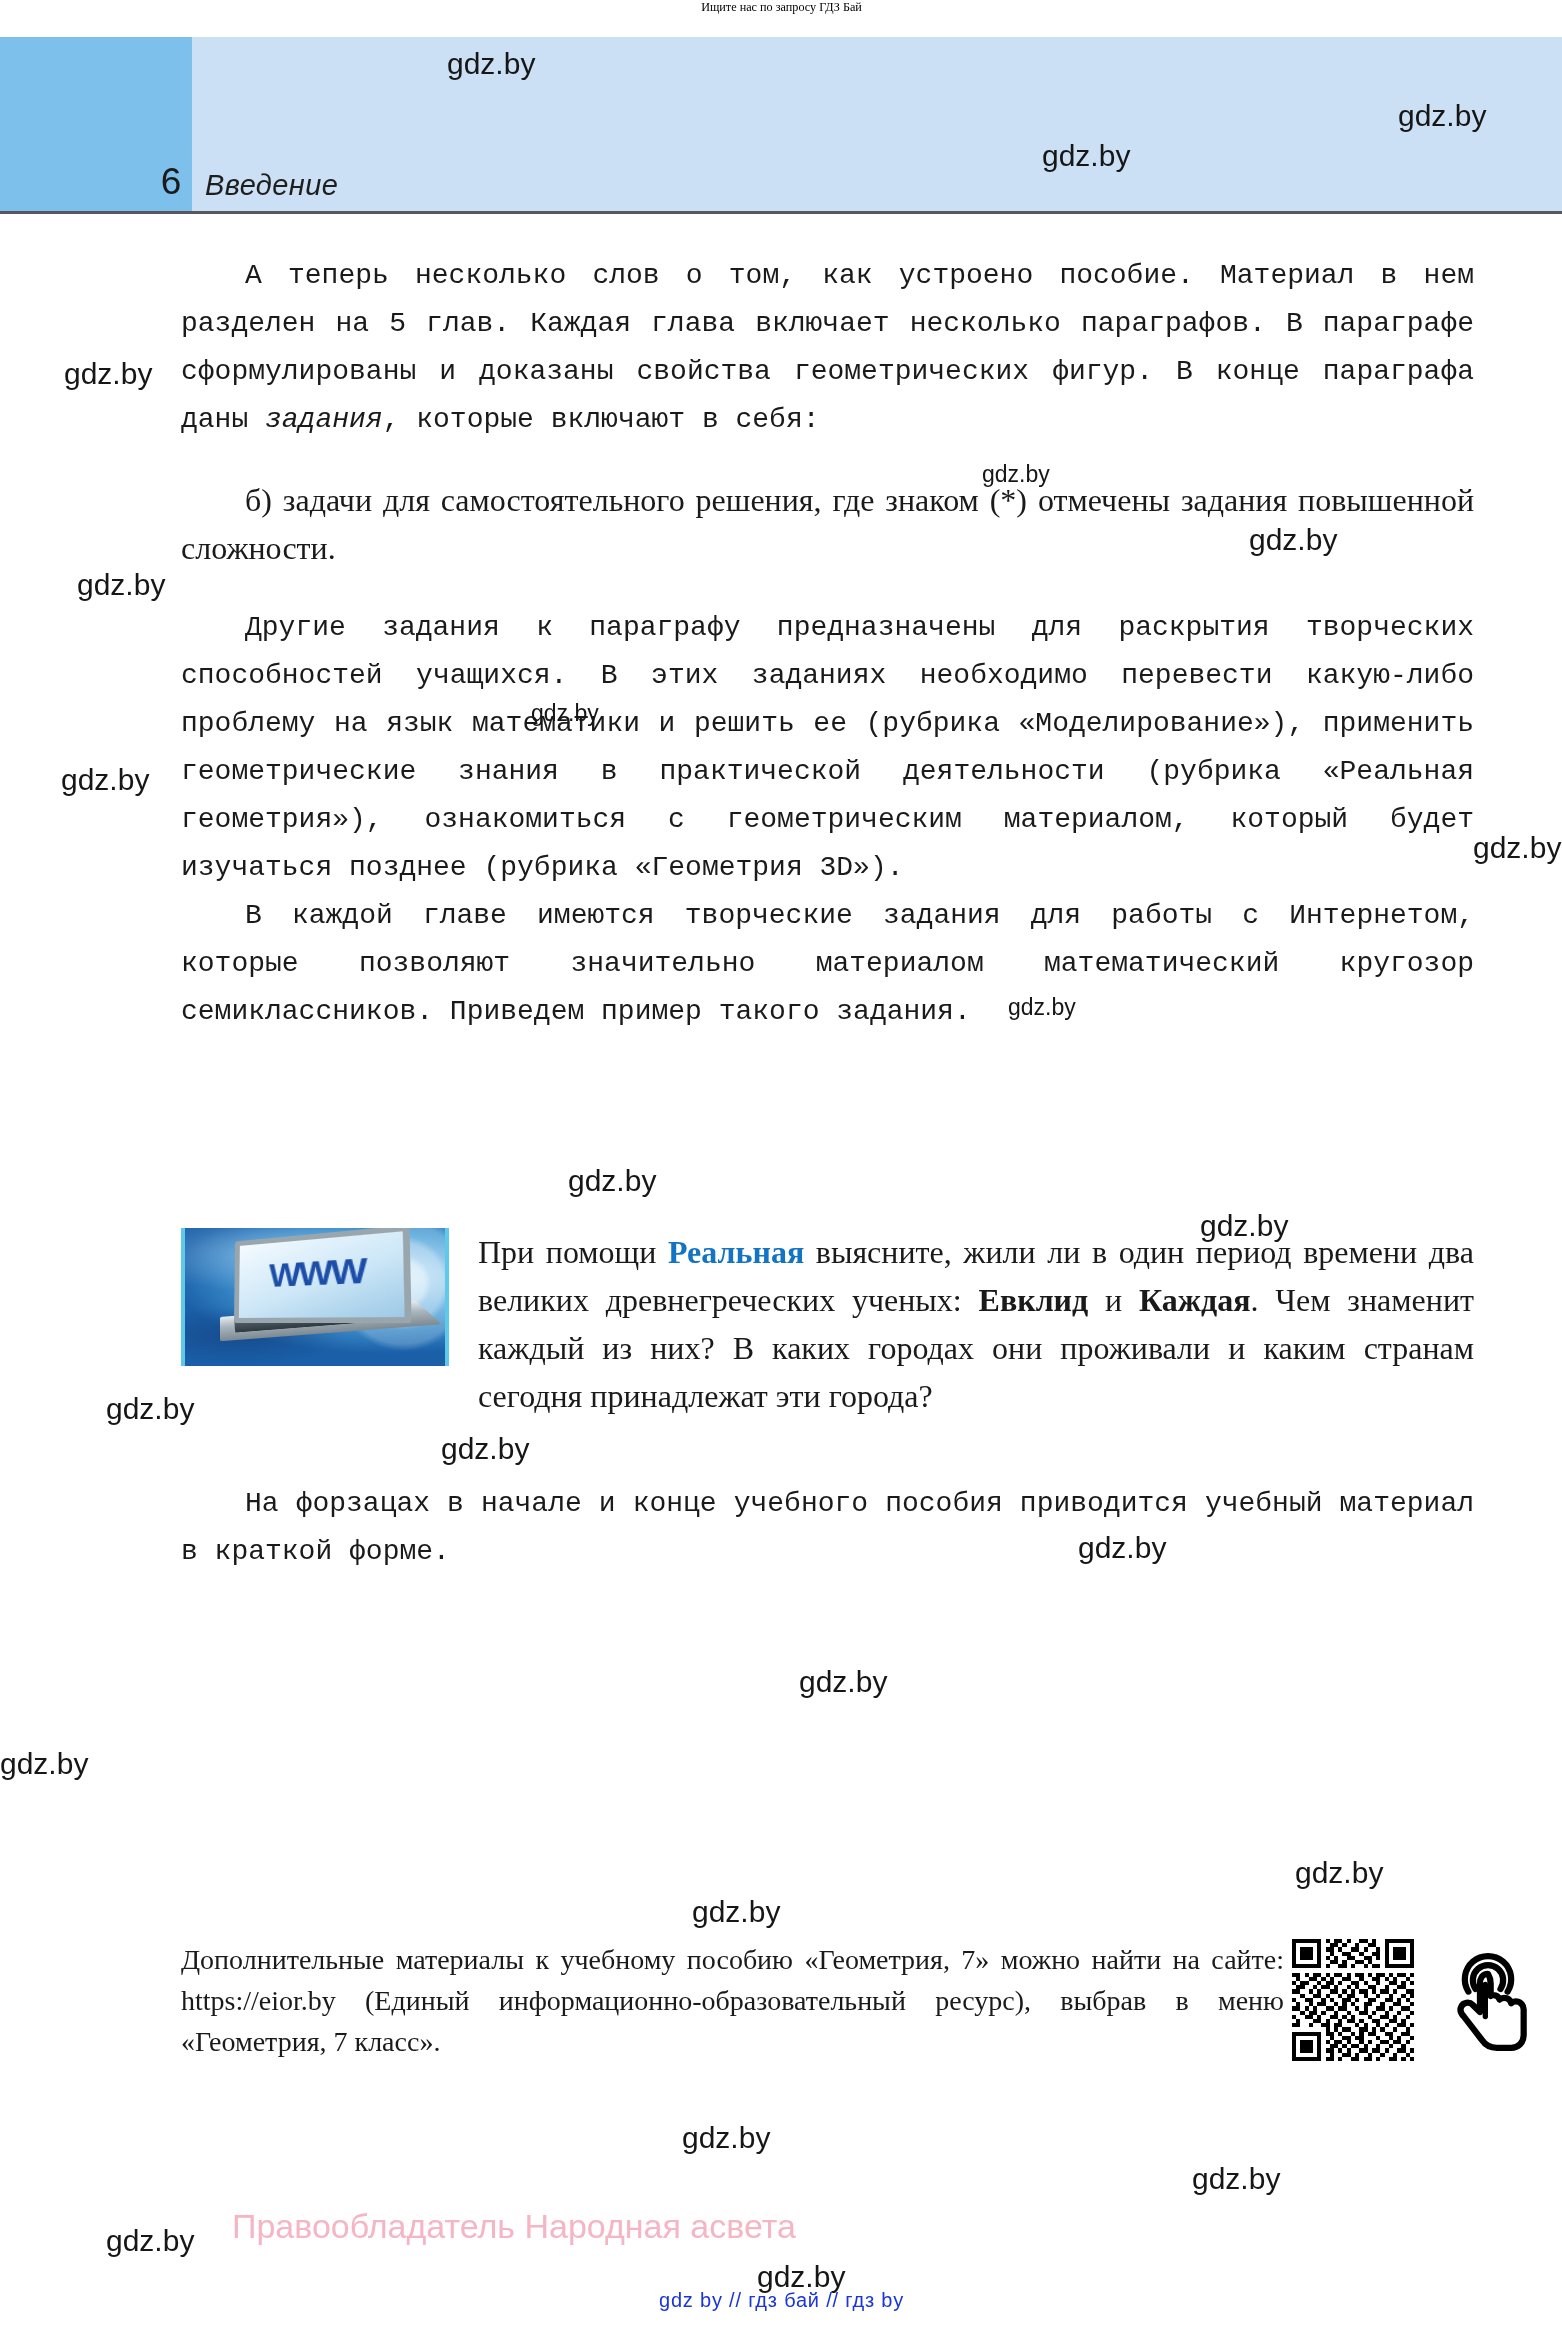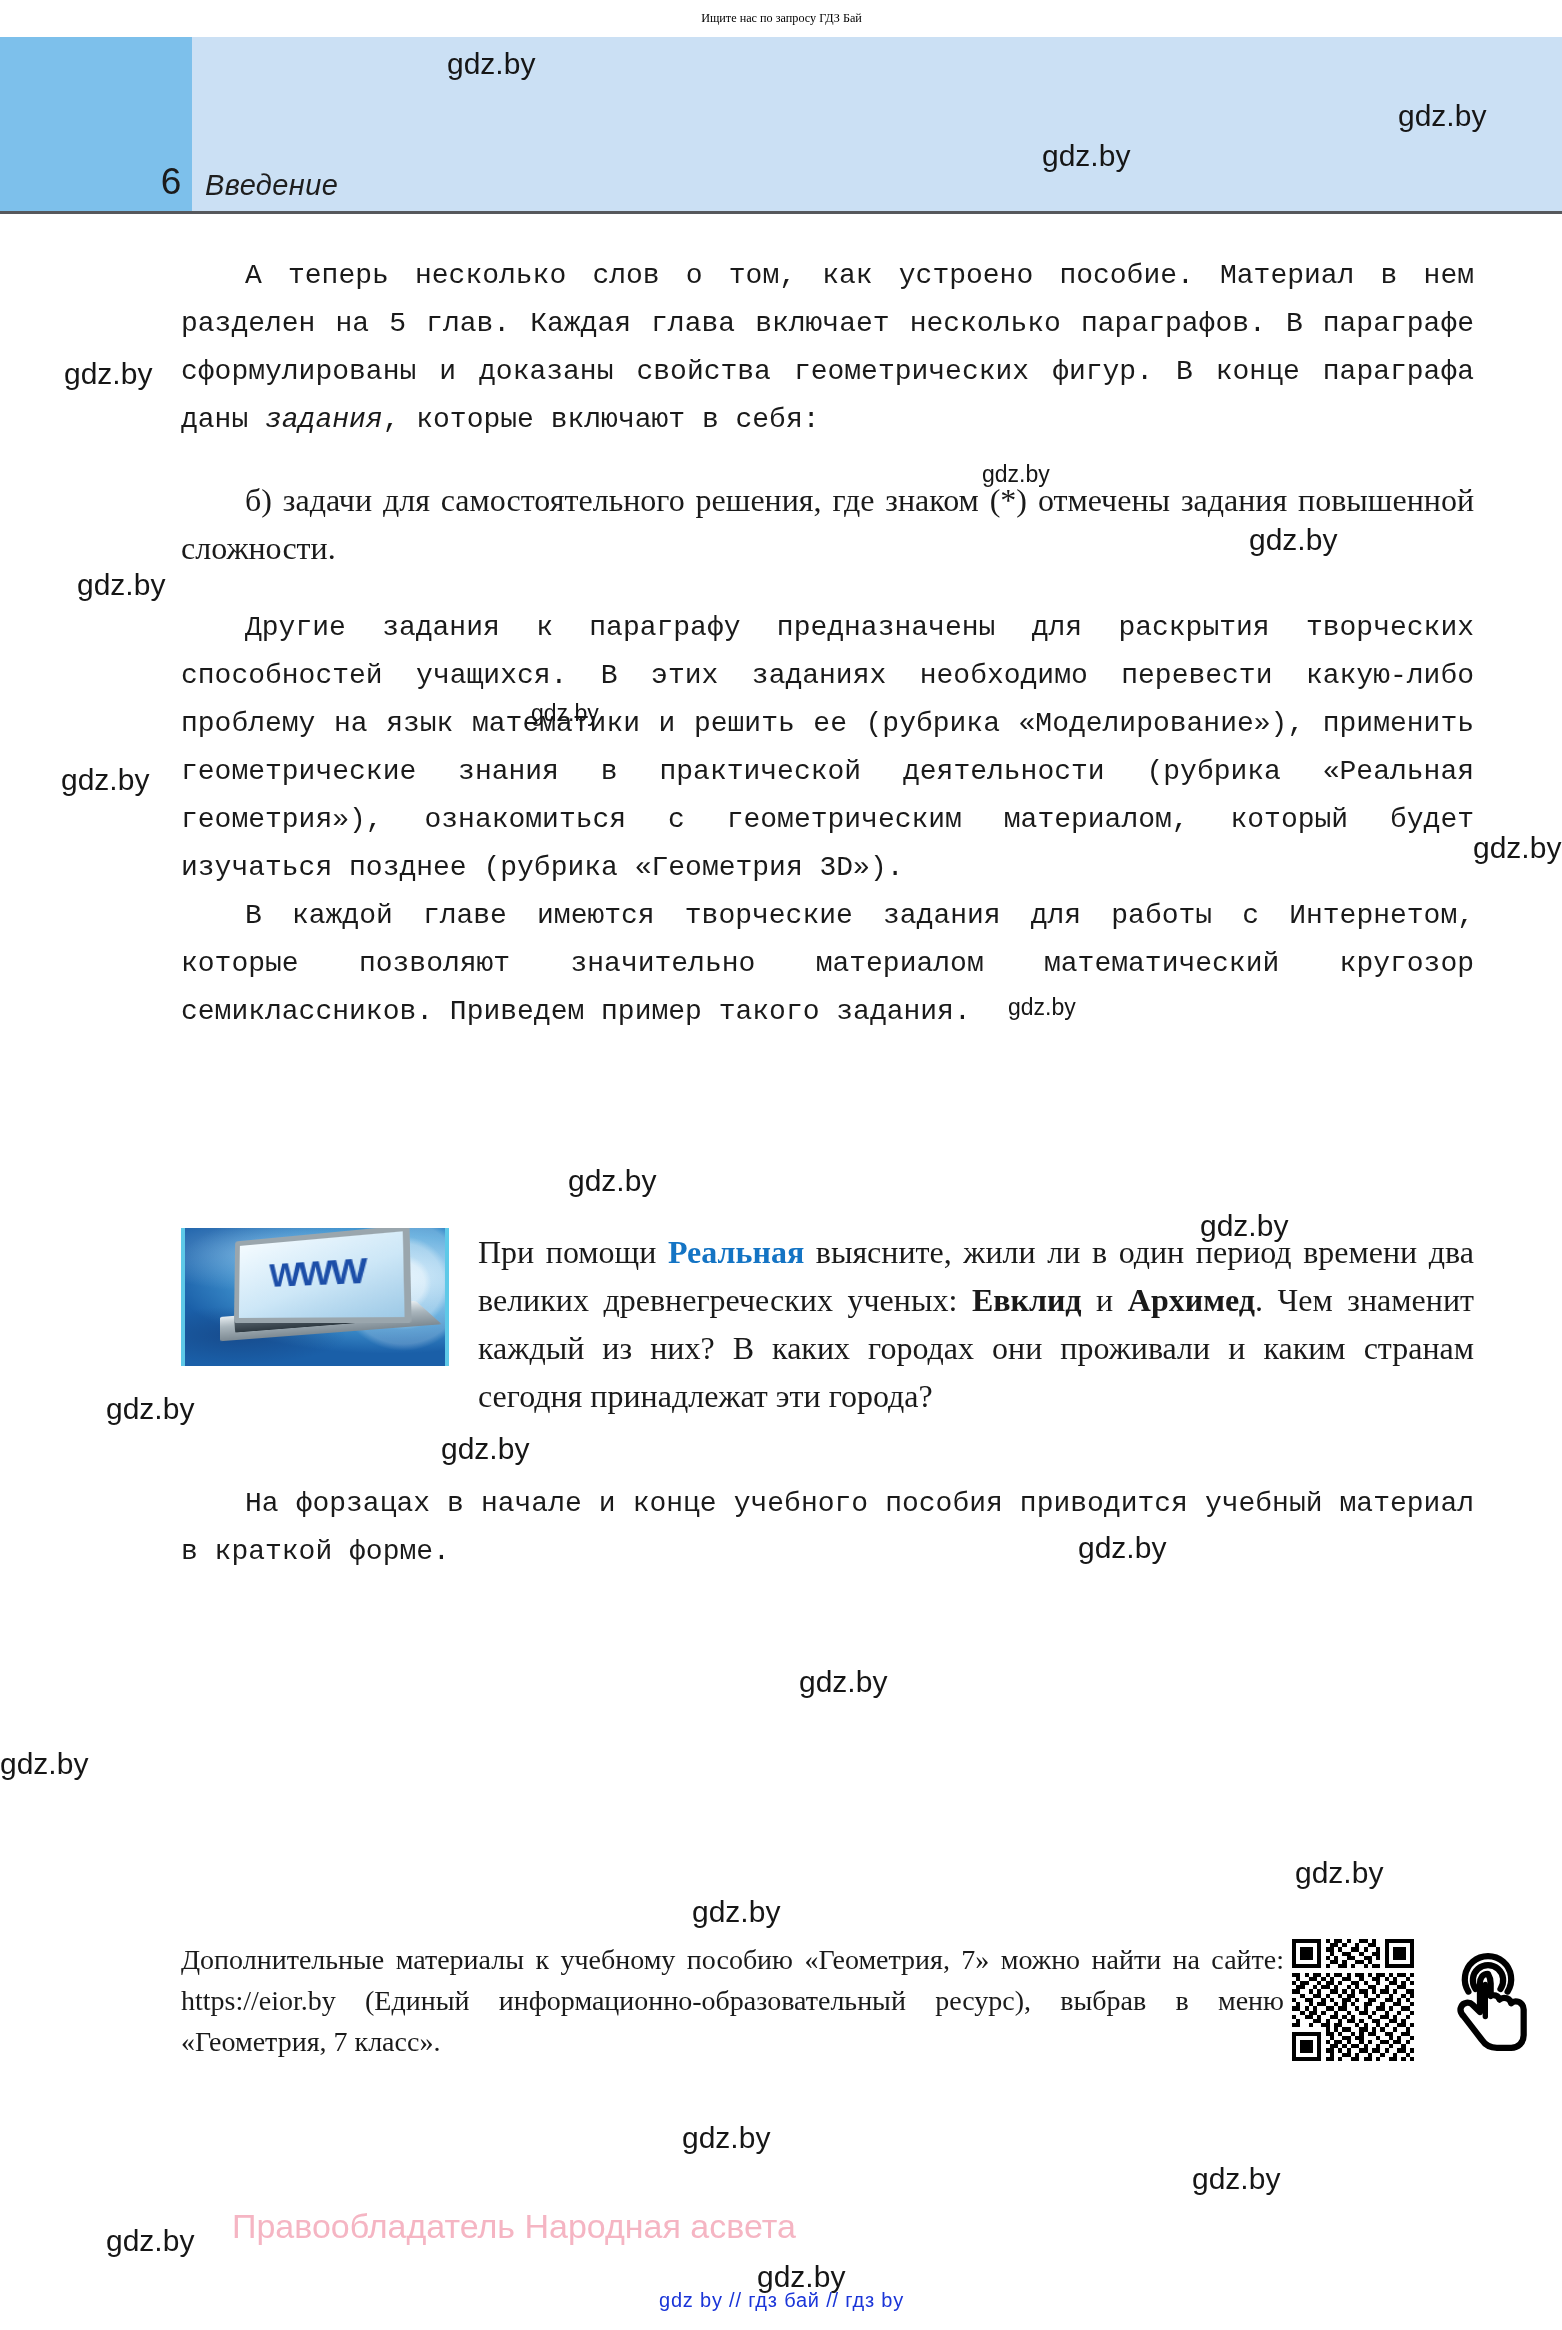--- a/index.html
+++ b/index.html
@@ -16,21 +16,20 @@
   }
 
   
   .promo-banner {
     position: absolute;
     top: 0; left: 0;
     width: 1563px;
     height: 37px;
     background: #ffffff;
     display: flex;
-    align-items: center;
     justify-content: center;
   }
 
   
   .page-header {
     position: absolute;
     top: 37px; left: 0;
     width: 1563px;
     height: 177px;
     background: #cbe0f4;
@@ -290,21 +289,21 @@
     <div class="swirl"></div>
     <div class="laptop">
       <div class="laptop-base">
         <div class="laptop-keys"></div>
       </div>
       <div class="laptop-screen">
         <div class="laptop-www">WWW</div>
       </div>
     </div>
   </div>
-  <div class="task-text"><span>При помощи </span><span class="highlight">Реальная</span><span> выясните, жили ли в один период времени два великих древнегреческих ученых: </span><b>Евклид</b><span> и </span><b>Архимед</b><span>. Чем знаменит каждый из них? В каких городах они проживали и каким странам сегодня принадлежат эти города?</span></div>
+  <div class="task-text"><span>При помощи </span><span class="highlight">Реальная</span><span> выясните, жили ли в один период времени два великих древнегреческих ученых: </span><b>Евклид</b><span> и </span><b>Каждая</b><span>. Чем знаменит каждый из них? В каких городах они проживали и каким странам сегодня принадлежат эти города?</span></div>
 </div>
 
 <div class="content-lower">
   <p class="para">На форзацах в начале и конце учебного пособия приводится учебный материал в краткой форме.</p>
 </div>
 
 <div class="footer-block">
   <div class="footer-text"><span>Дополнительные материалы к учебному пособию «Геометрия, 7» можно найти на сайте: </span><span>https://eior.by</span><span> (Единый информационно-образовательный ресурс), выбрав в меню «Геометрия, 7 класс».</span></div>
   <div class="footer-icons">
     <svg class="qr-code" viewBox="0 0 29 29" shape-rendering="crispEdges">

